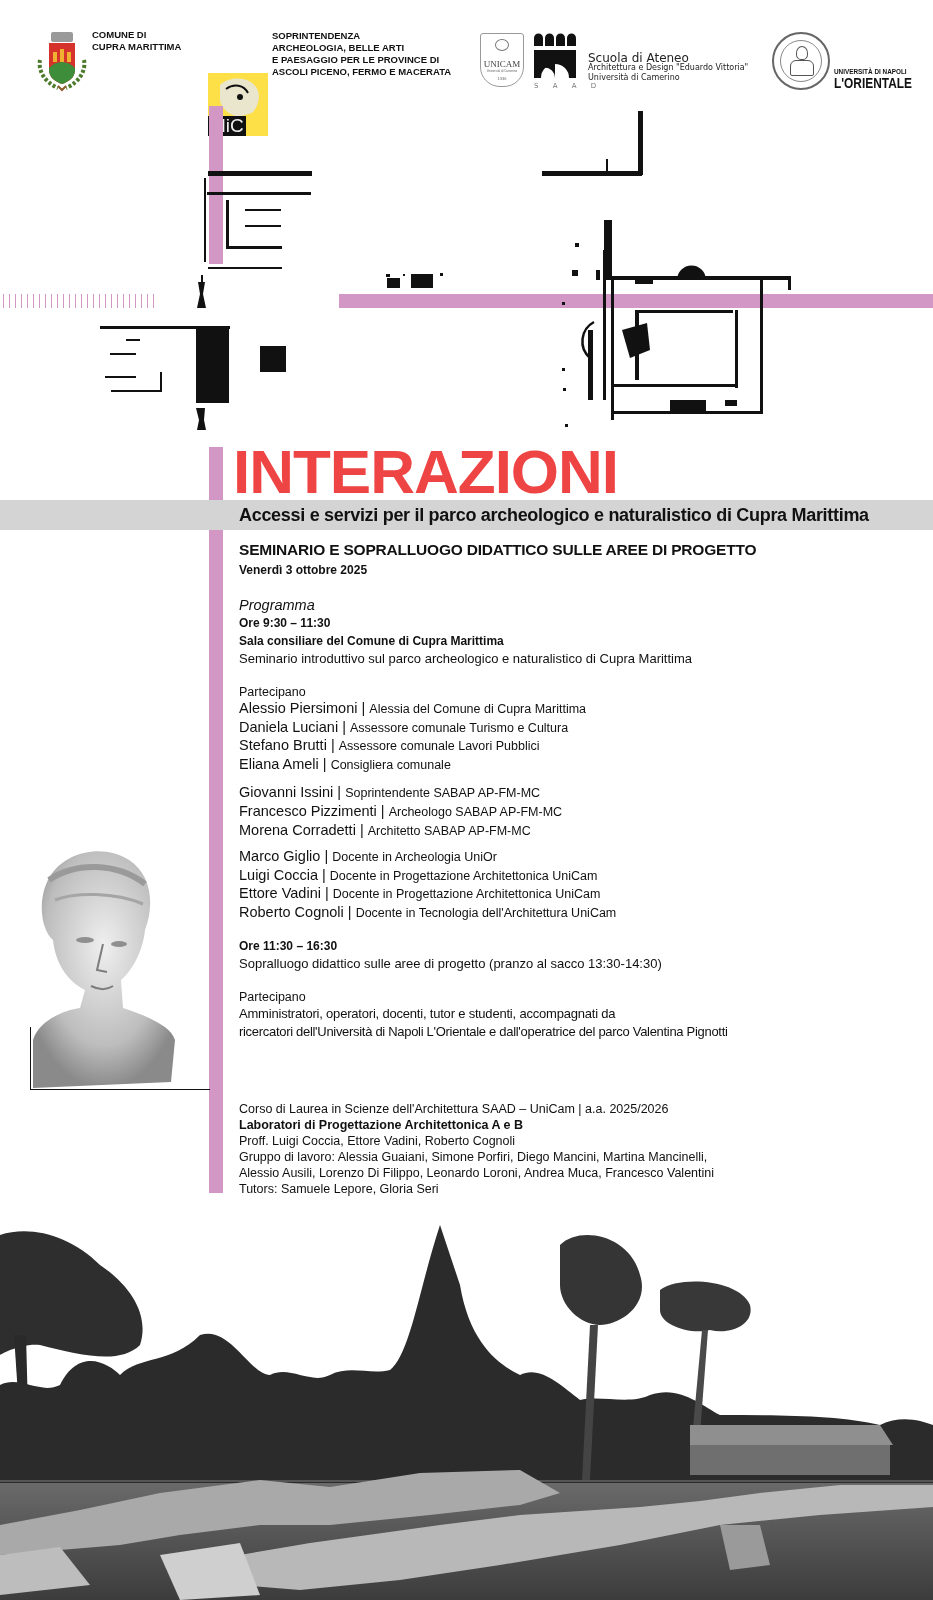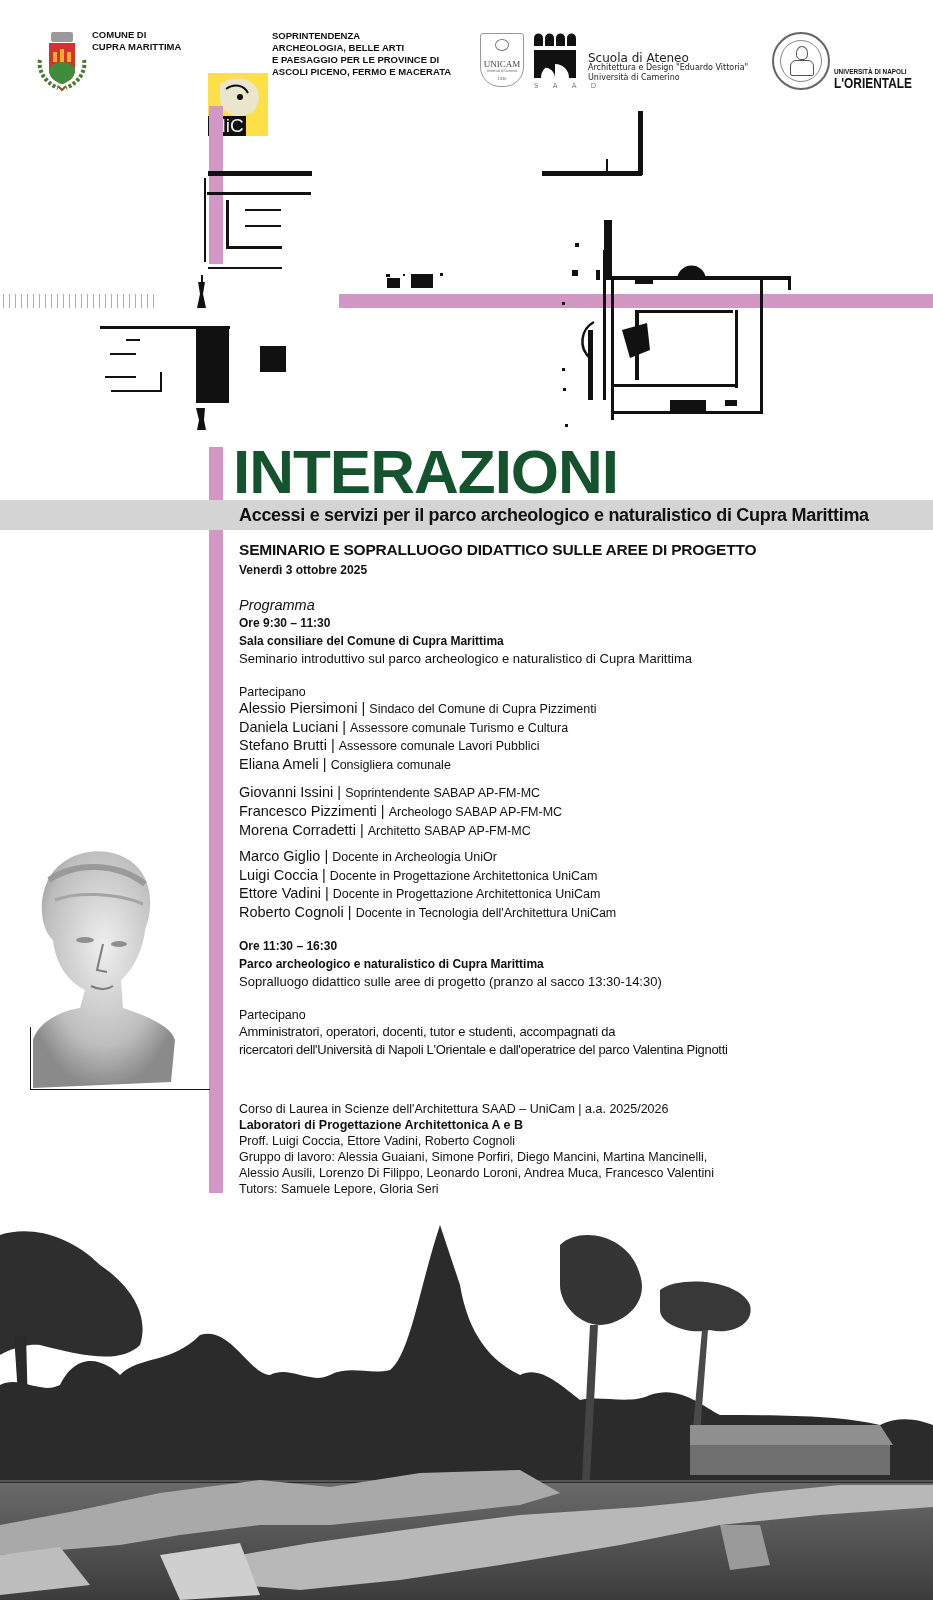--- a/index.html
+++ b/index.html
@@ -8,21 +8,21 @@
   .abs { position: absolute; }
 
   
   .logo-text { font-family: "Liberation Sans", sans-serif; font-weight: 700; font-size: 9.5px; line-height: 12px; color: #111; text-transform: uppercase; }
   .saad-text { font-family: "DejaVu Sans", sans-serif; font-size: 8px; line-height: 10px; color: #222; }
 
   
   .pink { background: #d397c5; }
 
   
-  .title { font-family: "Liberation Sans", sans-serif; font-weight: 700; font-size: 62px; letter-spacing: -1px; line-height: 62px; color: #14532d; }
+  .title { font-family: "Liberation Sans", sans-serif; font-weight: 700; font-size: 62px; letter-spacing: -1px; line-height: 62px; color: #ef4444; }
   .band { background: #d4d4d4; }
   .subtitle { font-weight: 700; font-size: 18px; letter-spacing: -0.3px; line-height: 24px; color: #111; }
 
   .t-bold-lg { font-weight: 700; font-size: 16px; line-height: 20px; }
   .t-bold-md { font-weight: 700; font-size: 12px; line-height: 18px; }
   .t-reg-md { font-size: 13px; line-height: 18px; }
   .t-ital { font-style: italic; font-size: 14.5px; line-height: 18px; }
   .t-small { font-size: 12.5px; line-height: 16px; }
   .person { font-size: 14.5px; line-height: 17.6px; white-space: nowrap; }
   .person .role { font-size: 12.5px; }
@@ -183,41 +183,40 @@
 
 <div class="abs" style="left:239px;top:596px;width:680px;">
   <div class="t-ital">Programma</div>
   <div class="t-bold-md">Ore 9:30 – 11:30</div>
   <div class="t-bold-md">Sala consiliare del Comune di Cupra Marittima</div>
   <div class="t-reg-md">Seminario introduttivo sul parco archeologico e naturalistico di Cupra Marittima</div>
 
   <div class="t-small" style="margin-top:16px;">Partecipano</div>
 
   <div>
-    <div class="person"><span>Alessio Piersimoni</span> <span>|</span> <span class="role">Sindaco del Comune di Cupra Pizzimenti</span></div>
+    <div class="person"><span>Alessio Piersimoni</span> <span>|</span> <span class="role">Alessia del Comune di Cupra Marittima</span></div>
     <div class="person"><span>Daniela Luciani</span> <span>|</span> <span class="role">Assessore comunale Turismo e Cultura</span></div>
     <div class="person"><span>Stefano Brutti</span> <span>|</span> <span class="role">Assessore comunale Lavori Pubblici</span></div>
     <div class="person"><span>Eliana Ameli</span> <span>|</span> <span class="role">Consigliera comunale</span></div>
   </div>
 
   <div style="margin-top:10px;">
     <div class="person"><span>Giovanni Issini</span> <span>|</span> <span class="role">Soprintendente SABAP AP-FM-MC</span></div>
     <div class="person"><span>Francesco Pizzimenti</span> <span>|</span> <span class="role">Archeologo SABAP AP-FM-MC</span></div>
     <div class="person"><span>Morena Corradetti</span> <span>|</span> <span class="role">Architetto SABAP AP-FM-MC</span></div>
   </div>
 
   <div style="margin-top:8px;">
     <div class="person"><span>Marco Giglio</span> <span>|</span> <span class="role">Docente in Archeologia UniOr</span></div>
     <div class="person"><span>Luigi Coccia</span> <span>|</span> <span class="role">Docente in Progettazione Architettonica UniCam</span></div>
     <div class="person"><span>Ettore Vadini</span> <span>|</span> <span class="role">Docente in Progettazione Architettonica UniCam</span></div>
     <div class="person"><span>Roberto Cognoli</span> <span>|</span> <span class="role">Docente in Tecnologia dell'Architettura UniCam</span></div>
   </div>
 
   <div class="t-bold-md" style="margin-top:14px;">Ore 11:30 – 16:30</div>
-  <div class="t-bold-md">Parco archeologico e naturalistico di Cupra Marittima</div>
   <div class="t-reg-md">Sopralluogo didattico sulle aree di progetto (pranzo al sacco 13:30-14:30)</div>
 
   <div class="t-small" style="margin-top:16px;">Partecipano</div>
   <div class="t-reg-md" style="white-space:nowrap;letter-spacing:-0.2px;">Amministratori, operatori, docenti, tutor e studenti, accompagnati da</div>
   <div class="t-reg-md" style="white-space:nowrap;letter-spacing:-0.3px;">ricercatori dell'Università di Napoli L'Orientale e dall'operatrice del parco Valentina Pignotti</div>
 </div>
 
 <div class="abs" style="left:25px;top:840px;width:155px;height:250px;">
   <svg width="155" height="250" viewBox="0 0 155 250">
     <defs>

